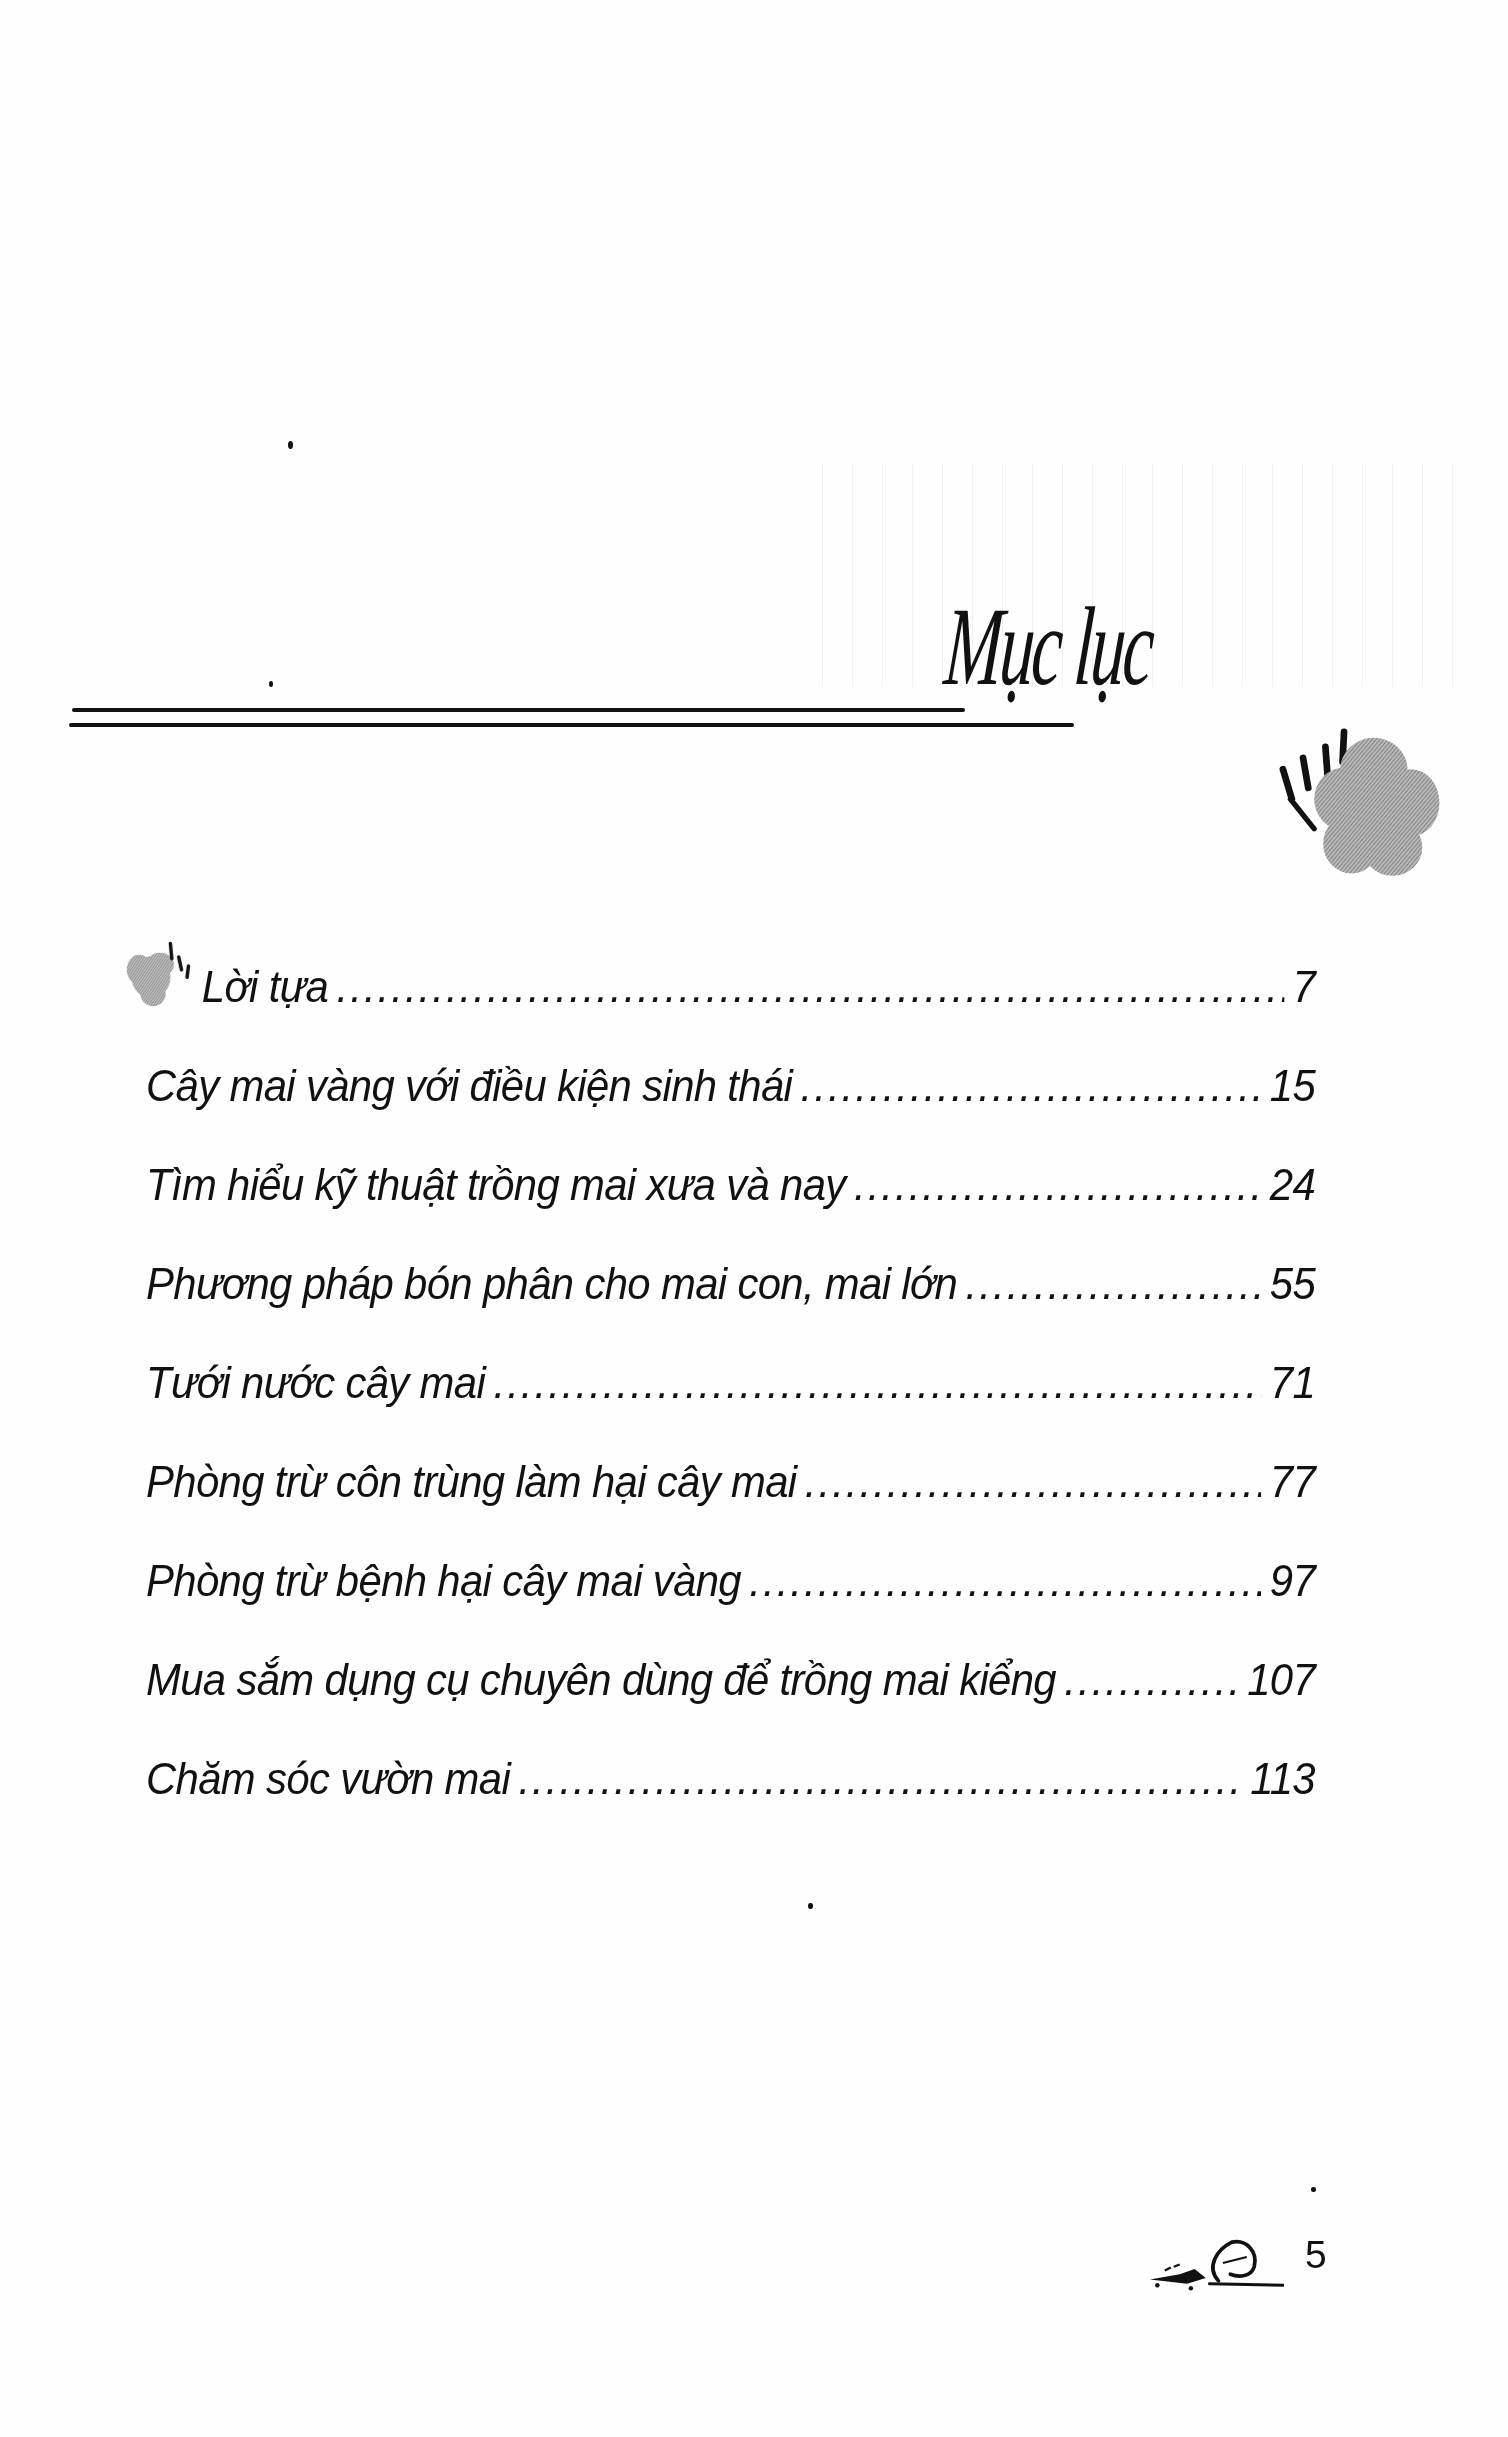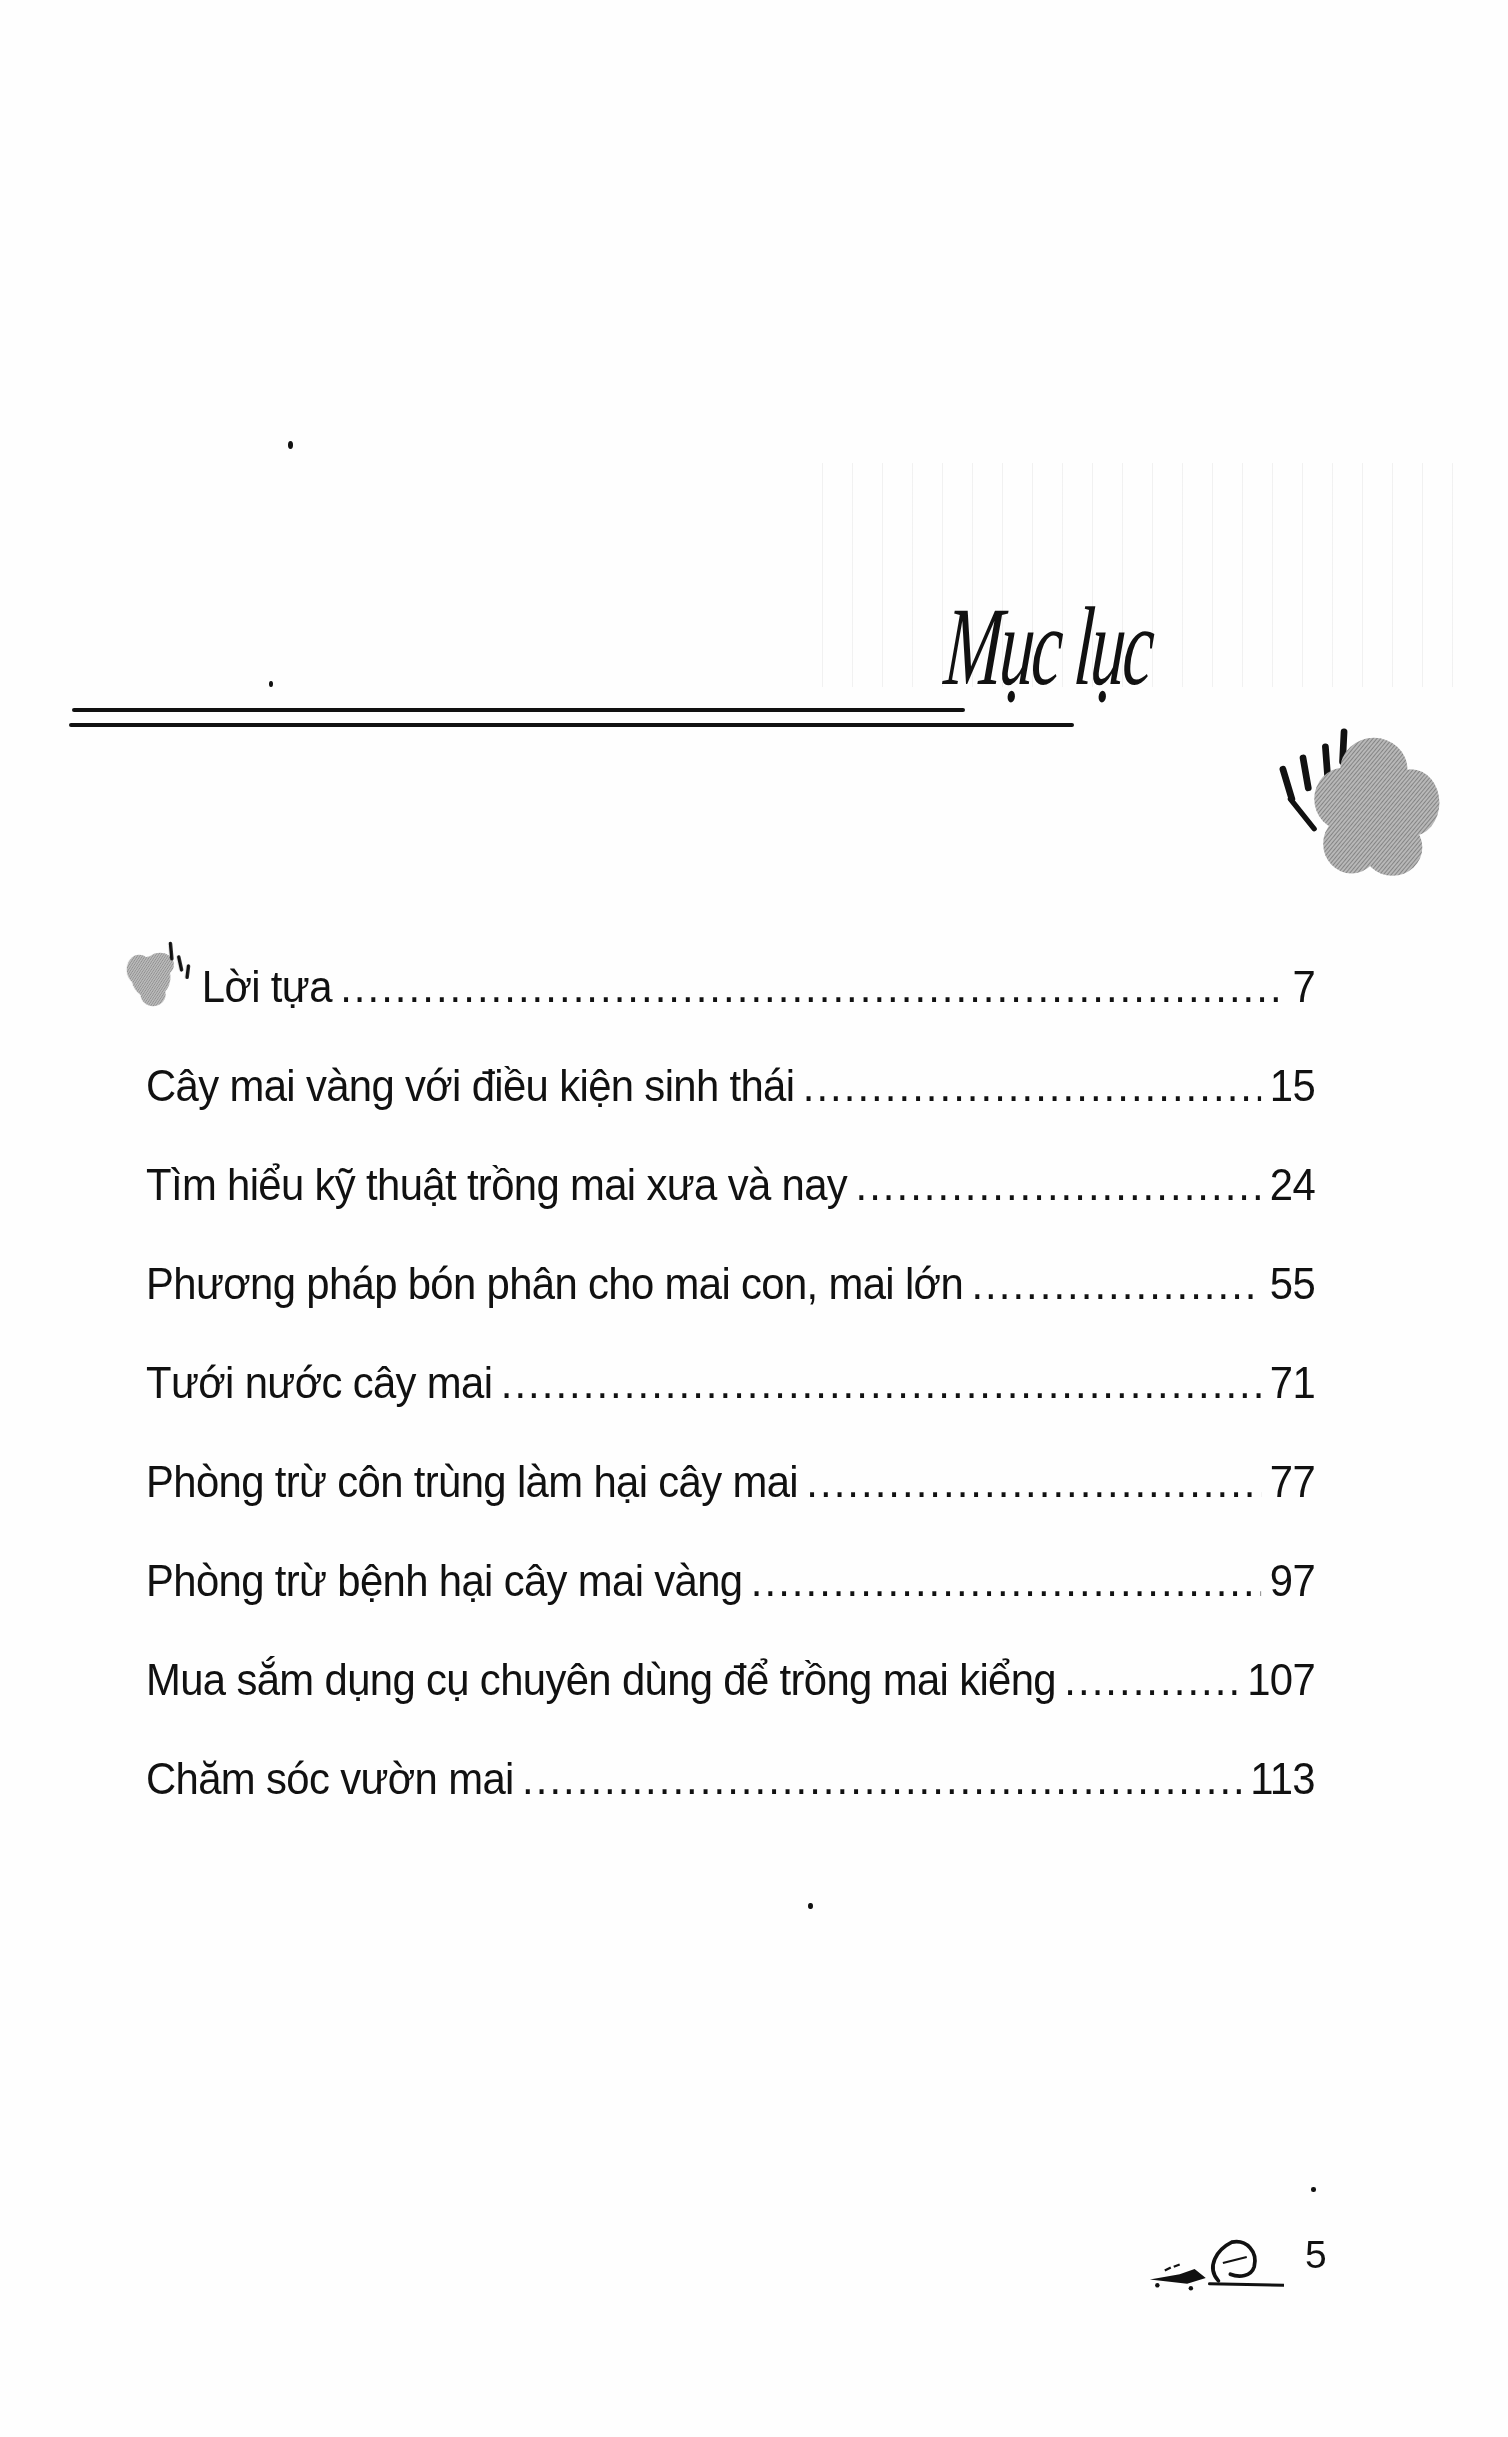--- a/index.html
+++ b/index.html
@@ -76,20 +76,21 @@
       width: 179px;
       height: 164px;
     }
 
     
     .toc {
       position: absolute;
       left: 146px;
       top: 957px;
       width: 1169px;
+      font-style: italic;
     }
     .toc-row {
       position: relative;
       display: flex;
       align-items: baseline;
       height: 99px;
       font-size: 45px;
       line-height: 60px;
       letter-spacing: -0.7px;
       transform: scaleX(0.93);

